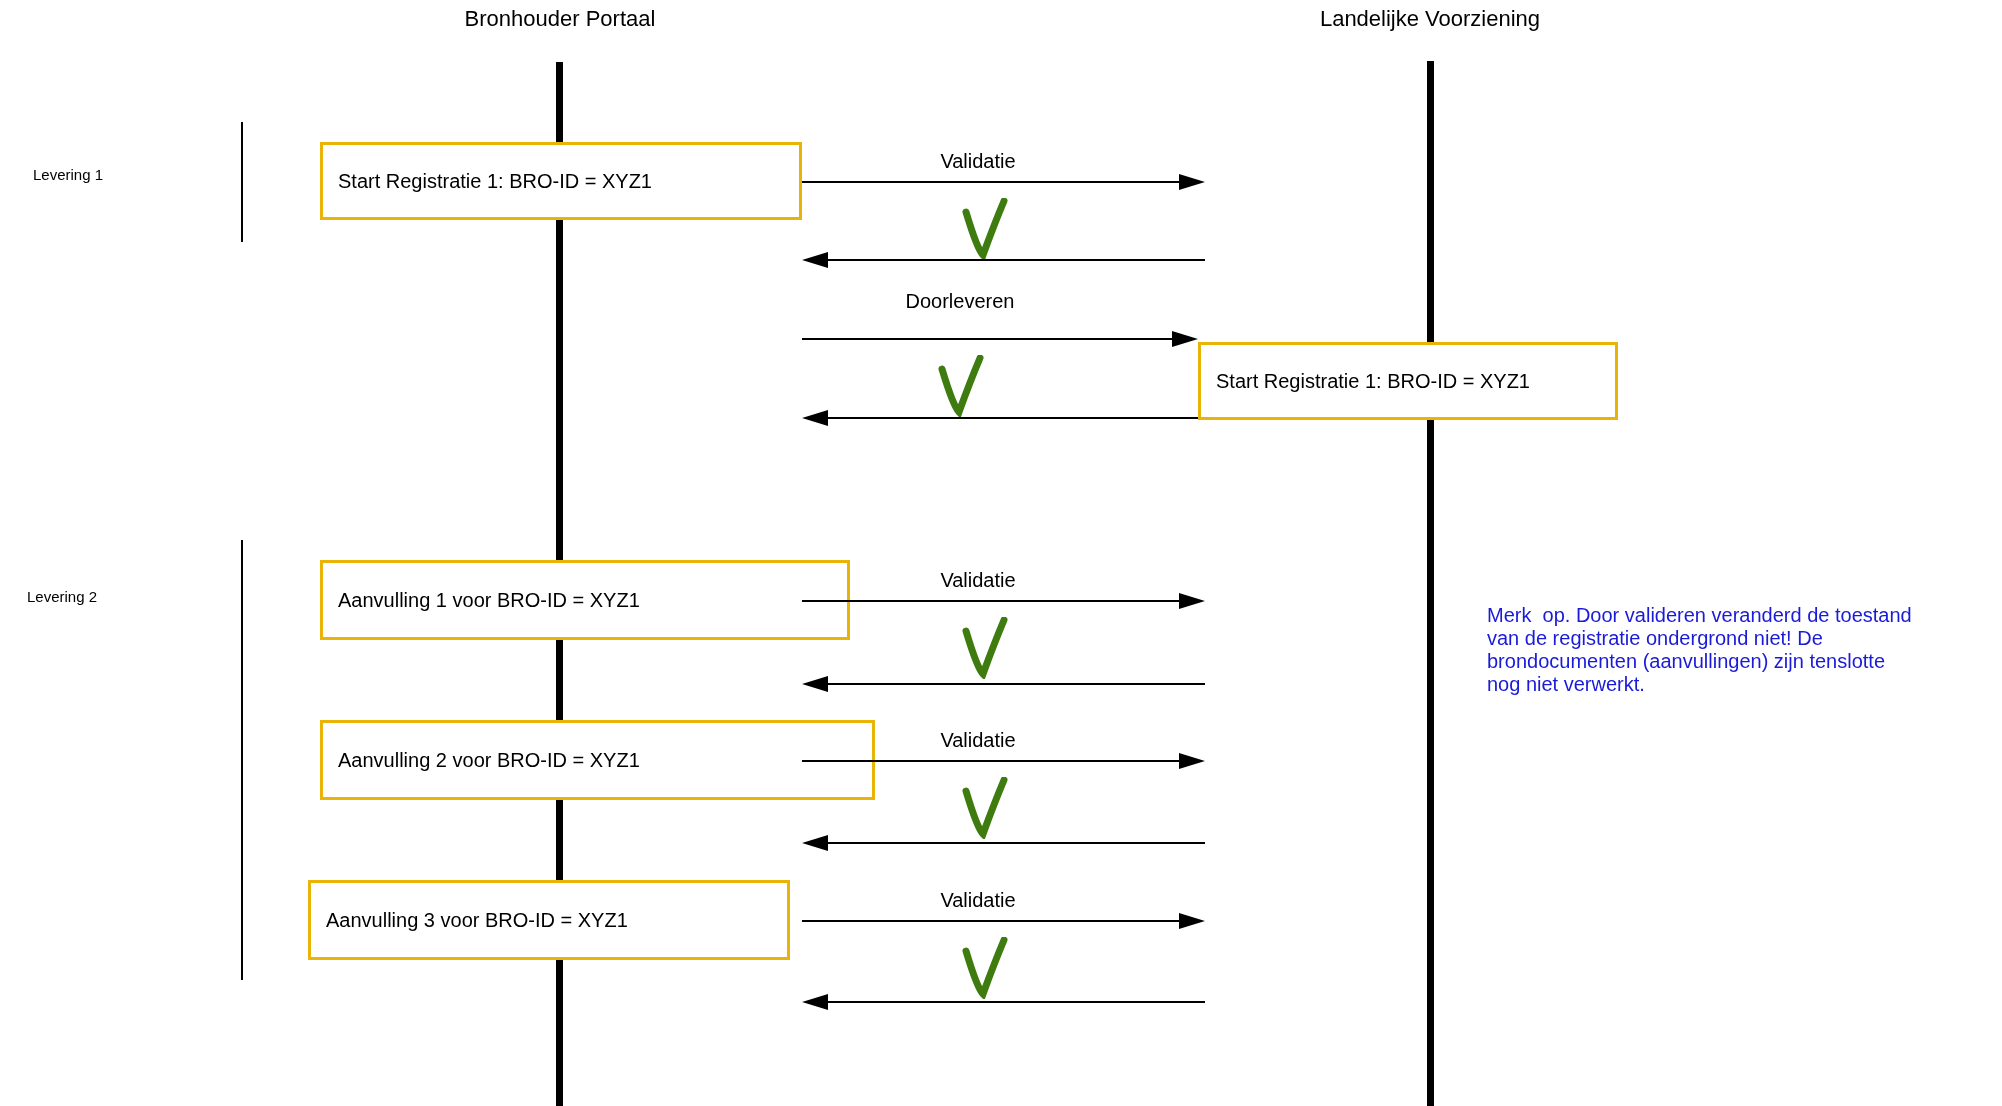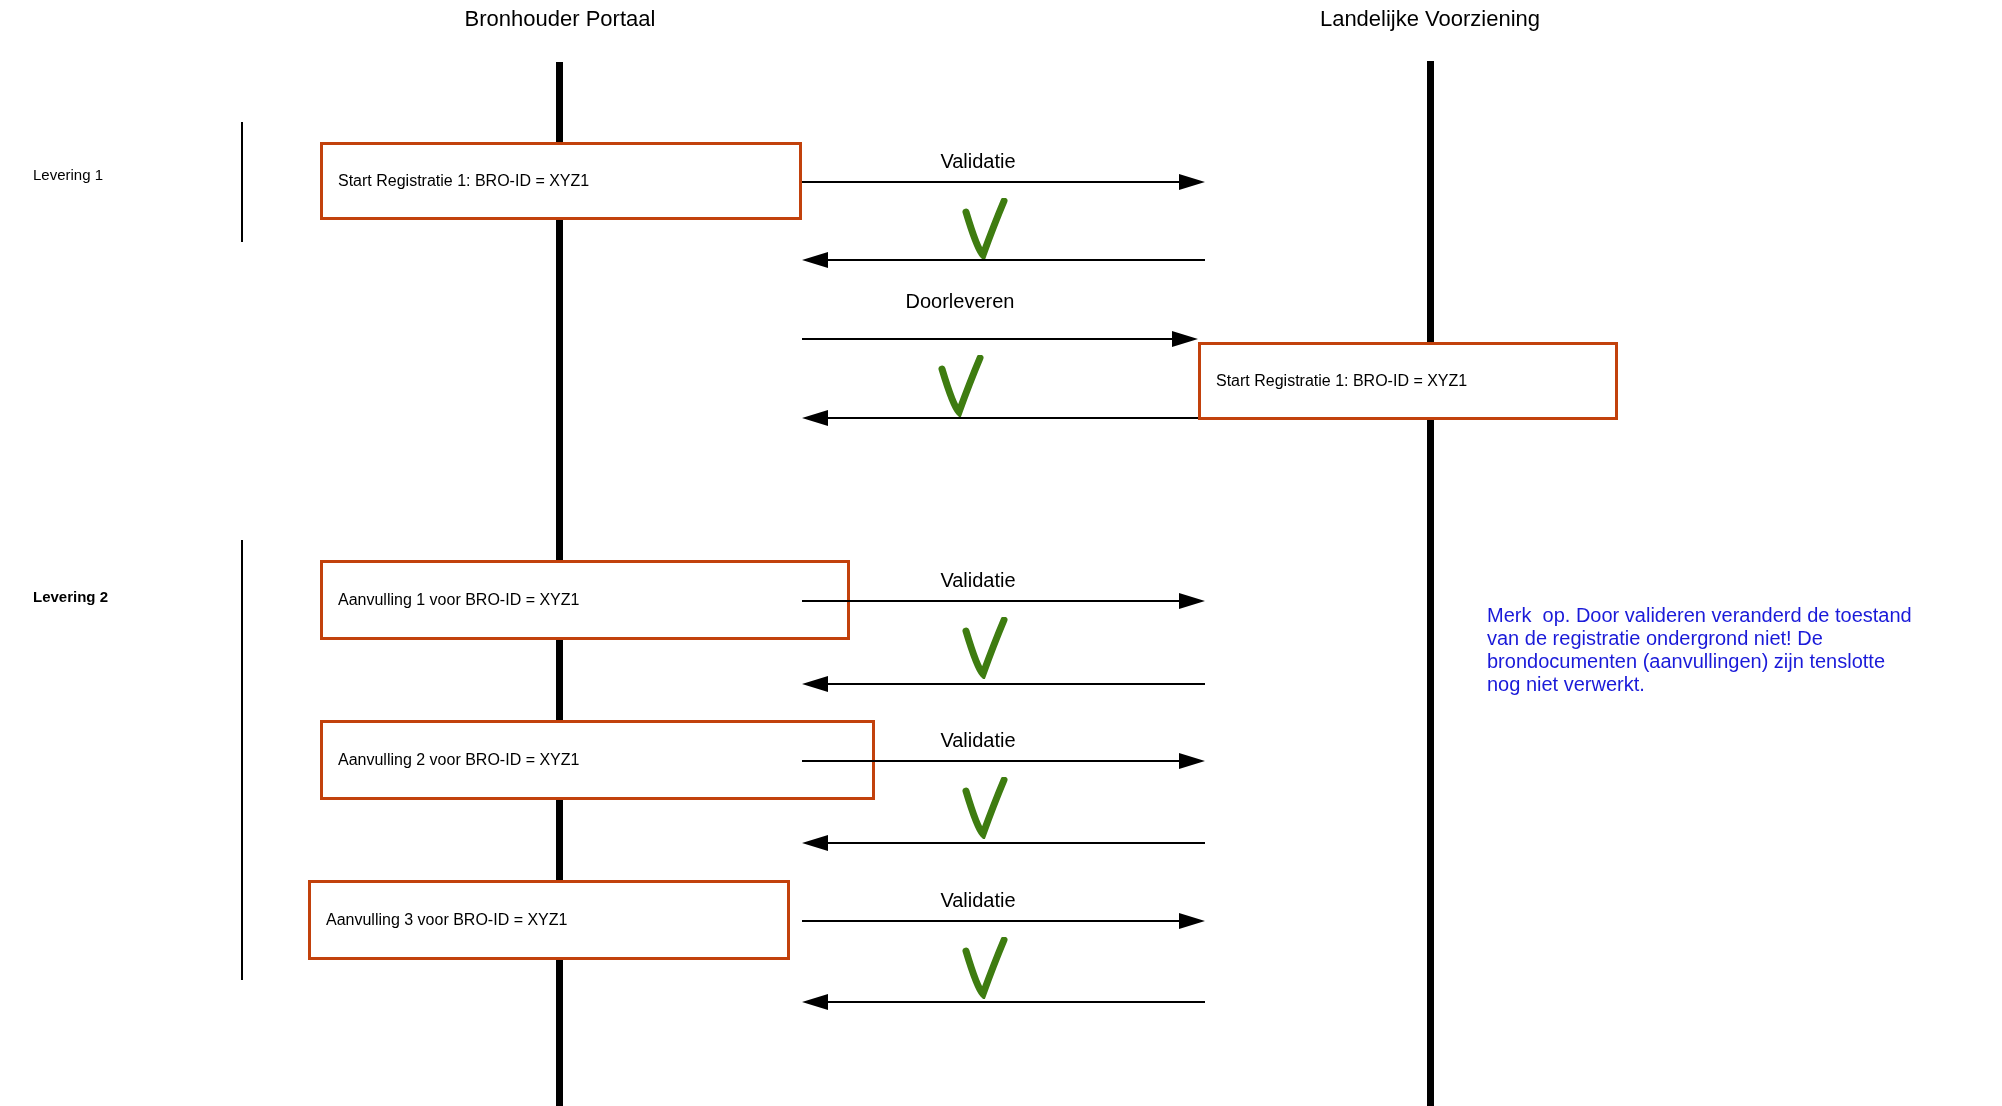--- a/index.html
+++ b/index.html
@@ -19,23 +19,23 @@
   .lifeline{
     position:absolute;width:7px;background:#000;
   }
   .group-label{
     position:absolute;font-size:15px;line-height:24px;white-space:nowrap;
   }
   .group-bracket{
     position:absolute;width:2px;background:#000;
   }
   .msg-box{
-    position:absolute;background:#fff;border:3px solid #c2410c;
+    position:absolute;background:#fff;border:3px solid #eab308;
     display:flex;align-items:center;box-sizing:border-box;
-    font-size:16px;padding-left:15px;white-space:nowrap;
+    font-size:20px;padding-left:15px;white-space:nowrap;
   }
   .arrow{
     position:absolute;height:0;border-top:2px solid #000;
   }
   .arrow.right::after{
     content:'';position:absolute;right:-26px;top:-9px;width:0;height:0;
     border-left:26px solid #000;border-top:8px solid transparent;border-bottom:8px solid transparent;
   }
   .arrow.left::before{
     content:'';position:absolute;left:-26px;top:-9px;width:0;height:0;
@@ -62,21 +62,21 @@
 
   <div class="actor-title" style="left:400px;top:6px;">Bronhouder Portaal</div>
   <div class="actor-title" style="left:1270px;top:6px;">Landelijke Voorziening</div>
 
   <div class="lifeline" style="left:556px;top:62px;height:1044px;"></div>
   <div class="lifeline" style="left:1427px;top:61px;height:1045px;"></div>
 
   <div class="group-label" style="left:33px;top:163px;">Levering 1</div>
   <div class="group-bracket" style="left:241px;top:122px;height:120px;"></div>
 
-  <div class="group-label" style="left:33px;top:585px;font-weight:bold;">Levering 2</div>
+  <div class="group-label" style="left:27px;top:585px;">Levering 2</div>
   <div class="group-bracket" style="left:241px;top:540px;height:440px;"></div>
 
   <div class="msg-box" style="left:320px;top:142px;width:482px;height:78px;">
     <span>Start Registratie 1: BRO-ID = XYZ1</span>
   </div>
   <div class="msg-box" style="left:320px;top:560px;width:530px;height:80px;">
     <span>Aanvulling 1 voor BRO-ID = XYZ1</span>
   </div>
   <div class="msg-box" style="left:320px;top:720px;width:555px;height:80px;">
     <span>Aanvulling 2 voor BRO-ID = XYZ1</span>

